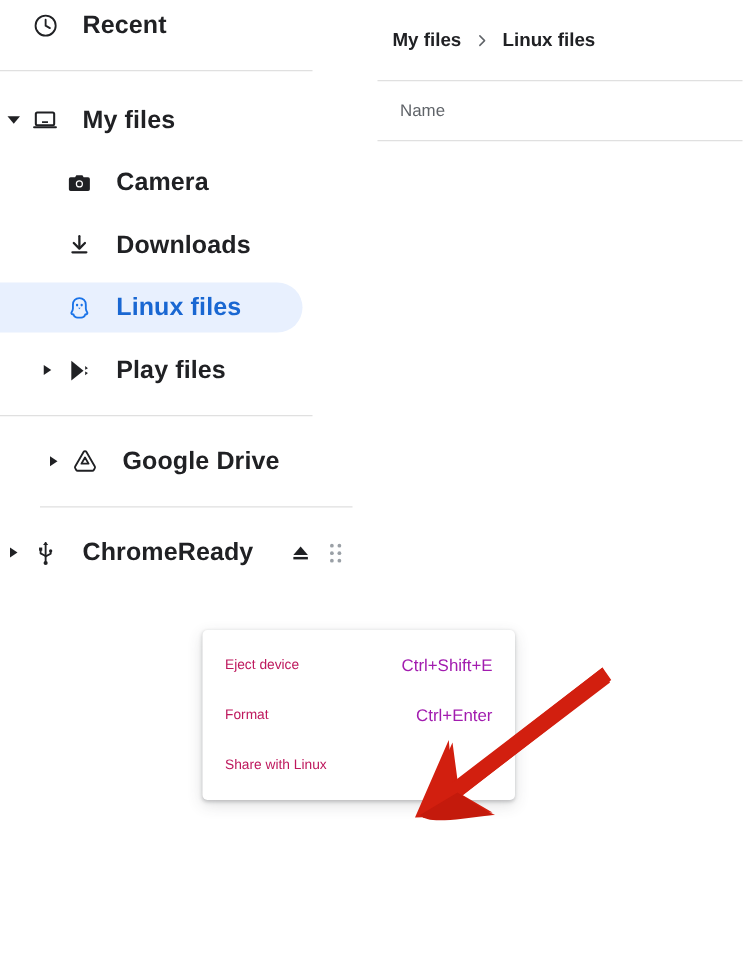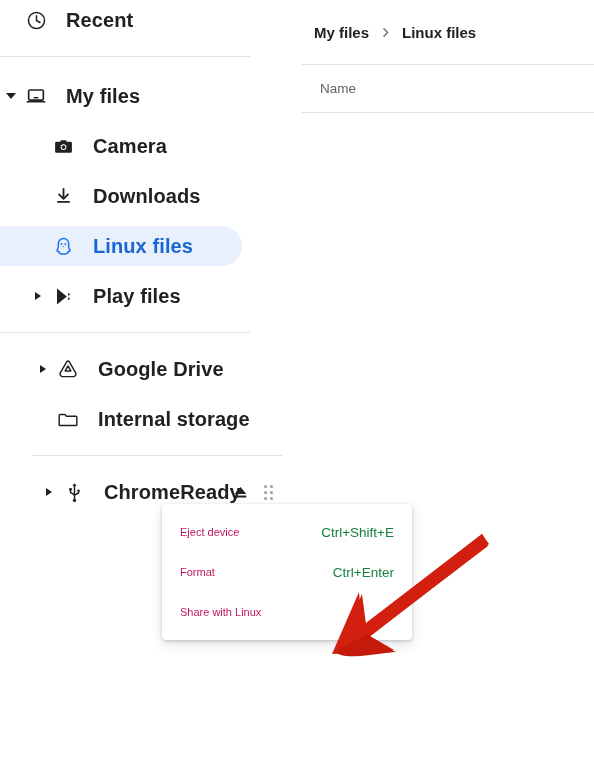--- a/index.html
+++ b/index.html
@@ -207,21 +207,21 @@
     cursor: pointer;
     white-space: nowrap;
   }
   .menu-label {
     font-size: 11px;
     color: #be185d;
     flex: 1 1 auto;
   }
   .menu-shortcut {
     font-size: 13.5px;
-    color: #15803d;
+    color: #a21caf;
     margin-left: 16px;
   }
 
   
   #annotation-arrow {
     position: absolute;
     left: 296px;
     top: 528px;
     width: 196px;
     height: 140px;
@@ -326,34 +326,26 @@
           </span>
         <span class="nav-icon">
           <svg width="22" height="22" viewBox="0 0 24 24">
             <path d="M12 3.2c.5 0 1 .26 1.27.72l7.3 12.6c.27.47.27 1.04 0 1.5l-.9 1.55c-.27.47-.77.75-1.3.75H5.63c-.53 0-1.03-.28-1.3-.75l-.9-1.55a1.5 1.5 0 0 1 0-1.5l7.3-12.6c.27-.46.77-.72 1.27-.72z" fill="none" stroke="#202124" stroke-width="1.6" stroke-linejoin="round"></path>
             <path d="M12 8.7l3.1 5.4H8.9z" fill="none" stroke="#202124" stroke-width="1.6" stroke-linejoin="round"></path>
           </svg>
         </span>
         <span class="nav-label">Google Drive</span>
       </div>
 
-      <div class="nav-item lvl0 noexp" style="margin-top:10px;">
-        <span class="nav-icon">
-          <svg width="22" height="22" viewBox="0 0 24 24">
-            <path d="M3.3 7.1h5.4l1.6 2h10.4a.9.9 0 0 1 .9.9v8.2a.9.9 0 0 1-.9.9H3.3a.9.9 0 0 1-.9-.9V8a.9.9 0 0 1 .9-.9z" fill="none" stroke="#202124" stroke-width="1.6" stroke-linejoin="round"></path>
-          </svg>
-        </span>
-        <span class="nav-label">Internal storage</span>
-      </div>
 
       <div class="nav-divider" style="margin-top:16px;"></div>
     </div>
 
     <div class="nav-section" style="padding-top:16px;">
-      <div class="nav-item lvl0" style="margin-right:18px;margin-left:38px;">
+      <div class="nav-item lvl0" style="margin-right:18px;">
         <span class="expander">
             <span class="tri"></span>
           </span>
         <span class="nav-icon">
           <svg width="21" height="21" viewBox="0 0 24 24">
             <path d="M12 2.6v17" fill="none" stroke="#202124" stroke-width="1.7" stroke-linecap="round"></path>
             <path d="M9.6 4.6 12 1.9l2.4 2.7z" fill="#202124"></path>
             <circle cx="12" cy="21" r="1.9" fill="#202124"></circle>
             <path d="M7.4 9.1v3.1L12 14.6" fill="none" stroke="#202124" stroke-width="1.7" stroke-linecap="round" stroke-linejoin="round"></path>
             <rect x="6" y="6.9" width="2.9" height="2.9" fill="#202124"></rect>

